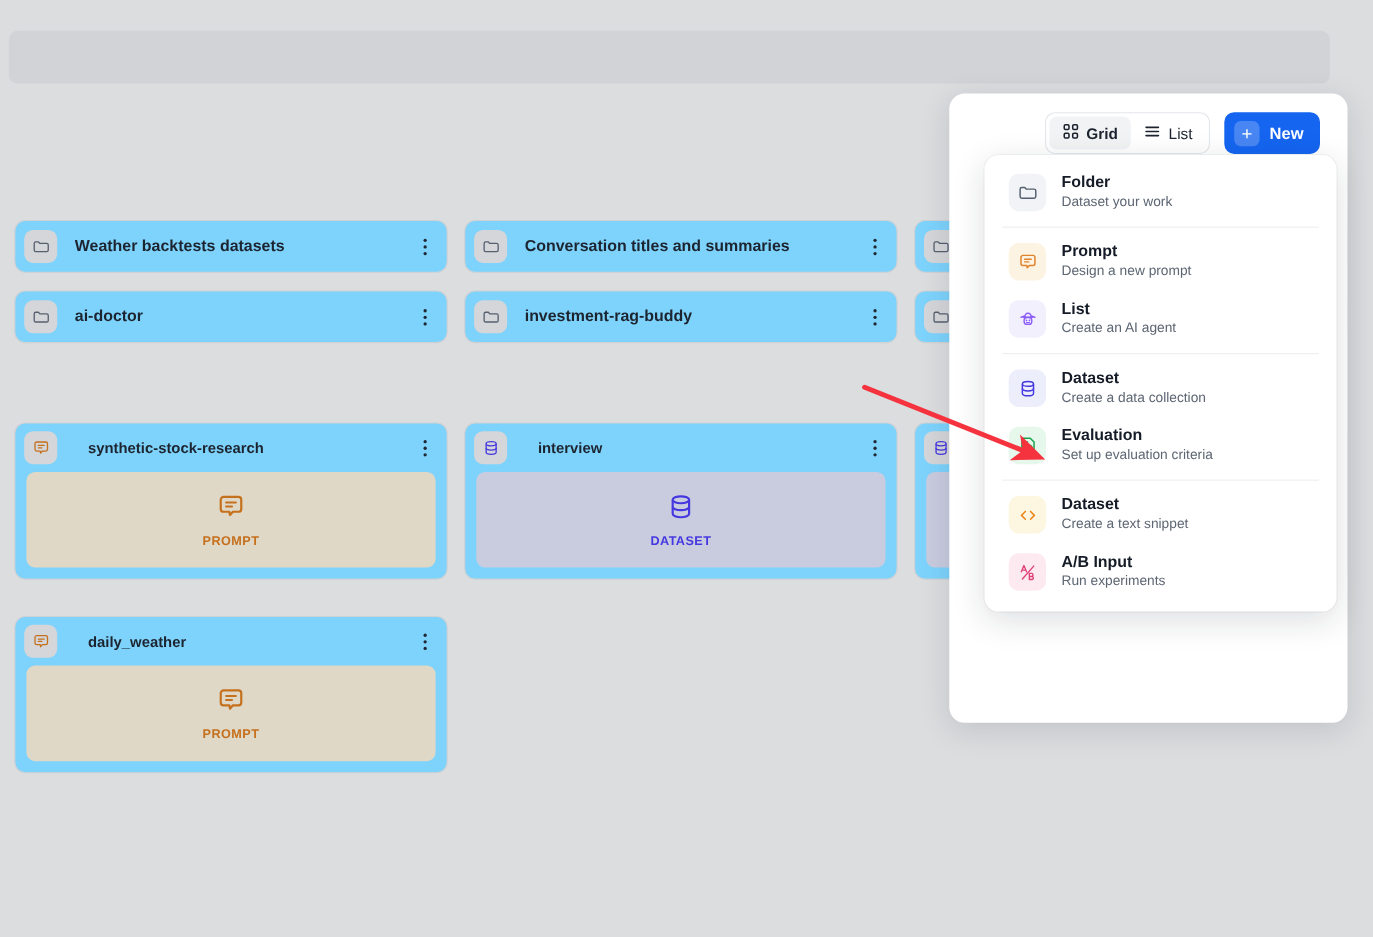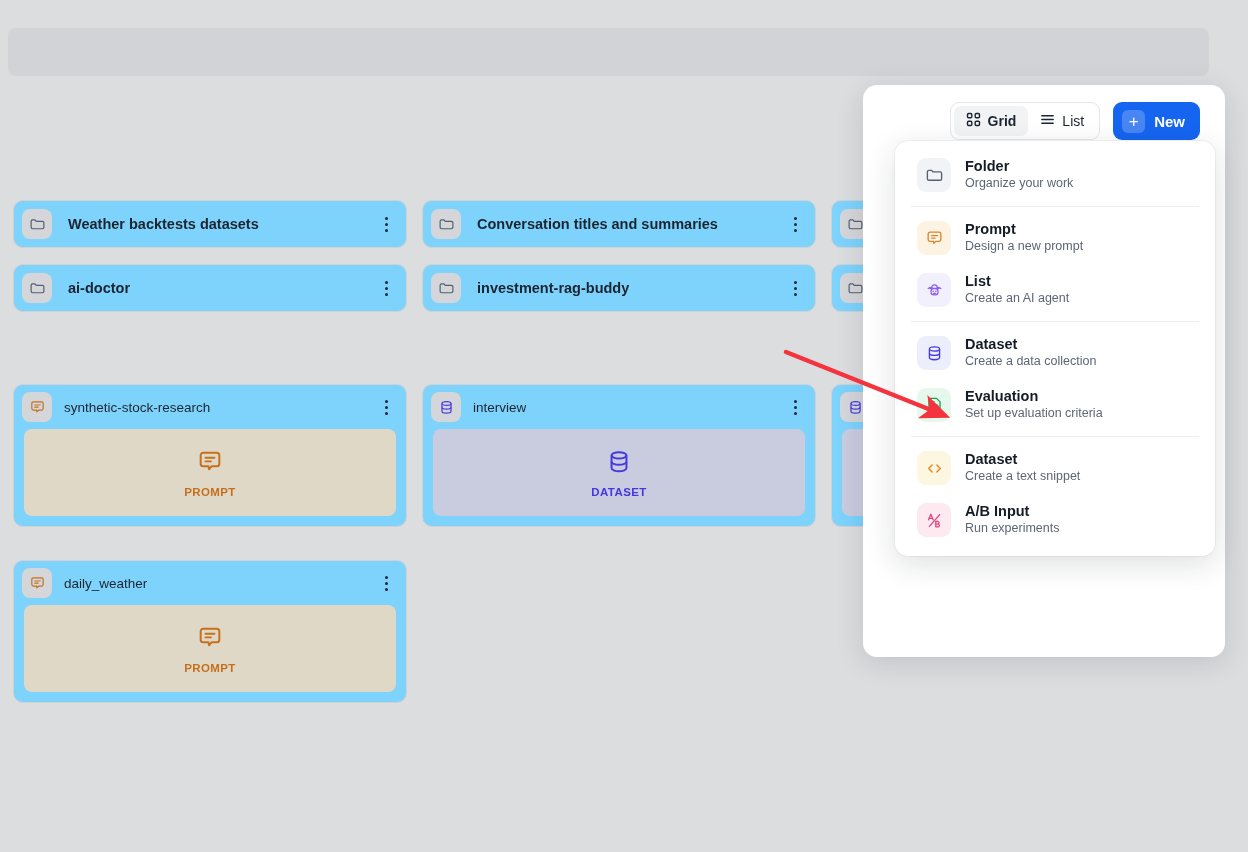--- a/index.html
+++ b/index.html
@@ -44,21 +44,21 @@
   }
   .kebab i { display: block; width: 3px; height: 3px; border-radius: 50%; background: #1f2733; }
 
   .asset-card { height: 143px; padding: 0; }
   .asset-head { height: 44px; display: flex; align-items: center; padding: 0 10px 0 8px; }
   .asset-icon-wrap {
     width: 30px; height: 30px; border-radius: 8px; background: #d4d6d9;
     display: flex; align-items: center; justify-content: center; flex: 0 0 auto;
   }
   .asset-title {
-    margin-left: 12px; font-size: 13.5px; font-weight: 400; color: #1c2430;
+    margin-left: 28px; font-size: 13.5px; font-weight: 700; color: #1c2430;
     white-space: nowrap; overflow: hidden;
   }
   .asset-body {
     margin: 0 10px 10px 10px; height: 87px; border-radius: 8px;
     display: flex; flex-direction: column; align-items: center; justify-content: center; gap: 6px;
   }
   .asset-body.prompt { background: #e0d8c6; }
   .asset-body.dataset { background: #c9ccdf; }
   .asset-kind { font-size: 11.5px; font-weight: 700; letter-spacing: .4px; }
   .asset-body.prompt .asset-kind { color: #c5701d; }
@@ -336,21 +336,21 @@
 
   <div class="menu" id="menu-layer">
       <div class="menu-item">
         <div class="mi-icon" style="background:#f1f3f6">
           <svg width="19" height="19" viewBox="0 0 24 24" fill="none">
             <path d="M3 7.5a2 2 0 0 1 2-2h3.4l1.8 2H19a2 2 0 0 1 2 2v6.5a2 2 0 0 1-2 2H5a2 2 0 0 1-2-2z" stroke="#56606f" stroke-width="1.7" stroke-linejoin="round"></path>
           </svg>
         </div>
         <div class="mi-text">
           <span class="mi-title">Folder</span>
-          <span class="mi-sub">Organize your work</span>
+          <span class="mi-sub">Dataset your work</span>
         </div>
       </div>
       <div class="menu-sep"></div>
       <div class="menu-item">
         <div class="mi-icon" style="background:#fdf3e2">
           <svg width="19" height="19" viewBox="0 0 24 24" fill="none">
             <path d="M4 6.2a2.2 2.2 0 0 1 2.2-2.2h11.6A2.2 2.2 0 0 1 20 6.2v7.2a2.2 2.2 0 0 1-2.2 2.2h-4.3l-2.3 2.6-.5-2.6H6.2A2.2 2.2 0 0 1 4 13.4z" stroke="#e0832a" stroke-width="1.7" stroke-linejoin="round"></path>
             <path d="M8.2 8.4h7.6M8.2 11.5h4.6" stroke="#e0832a" stroke-width="1.6" stroke-linecap="round"></path>
           </svg>
         </div>

